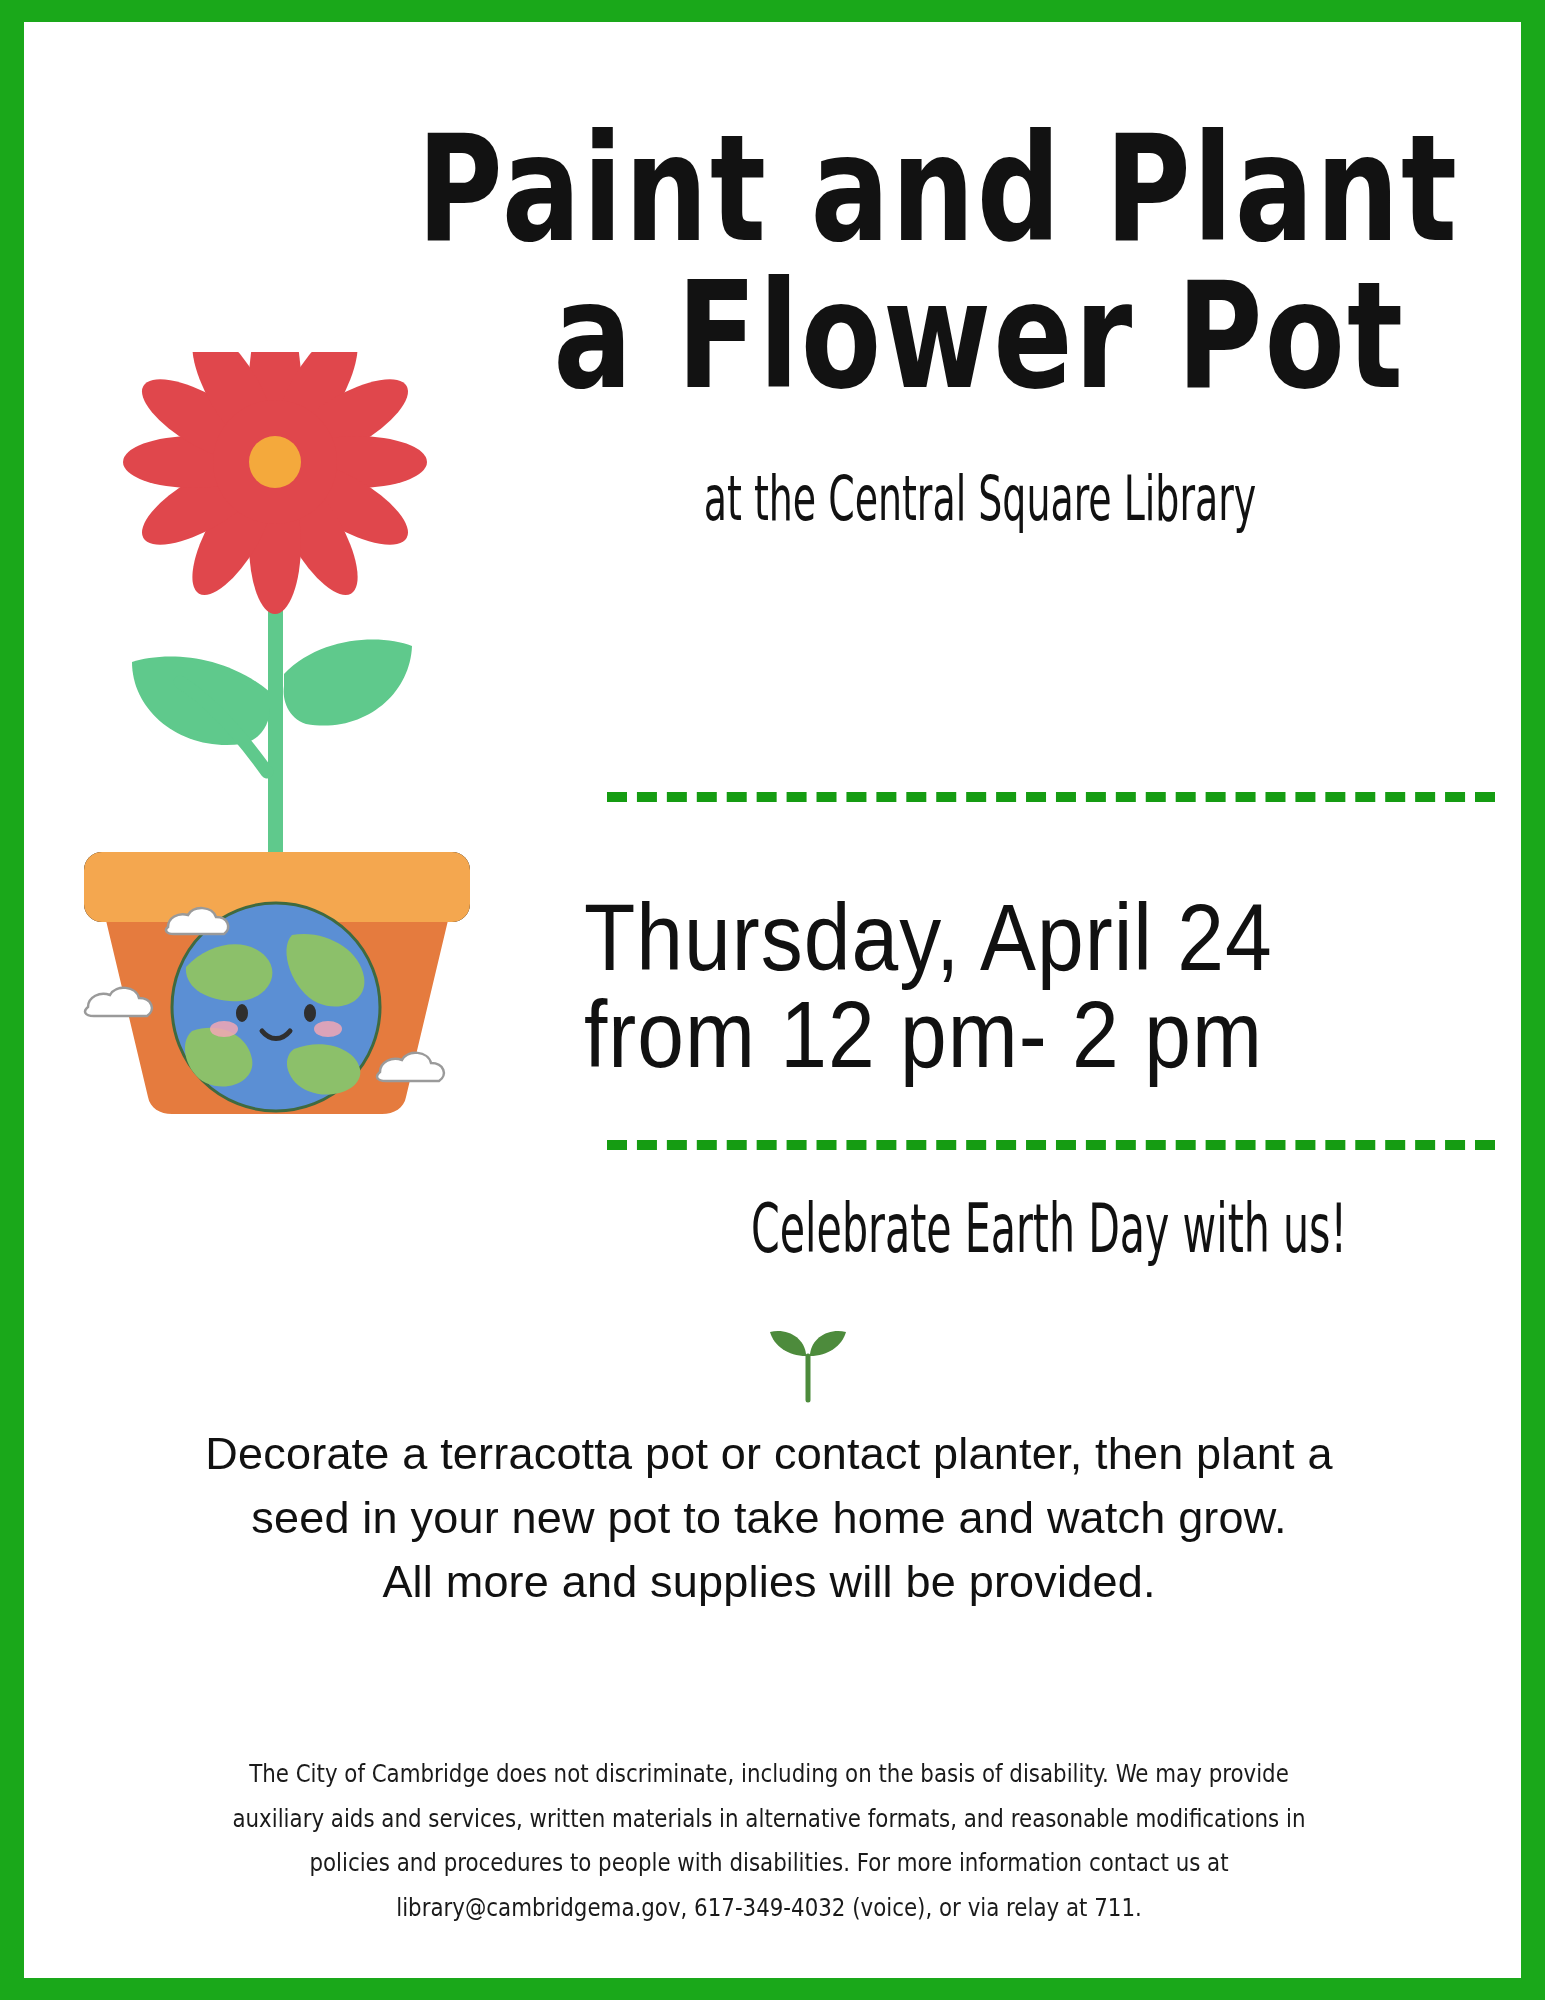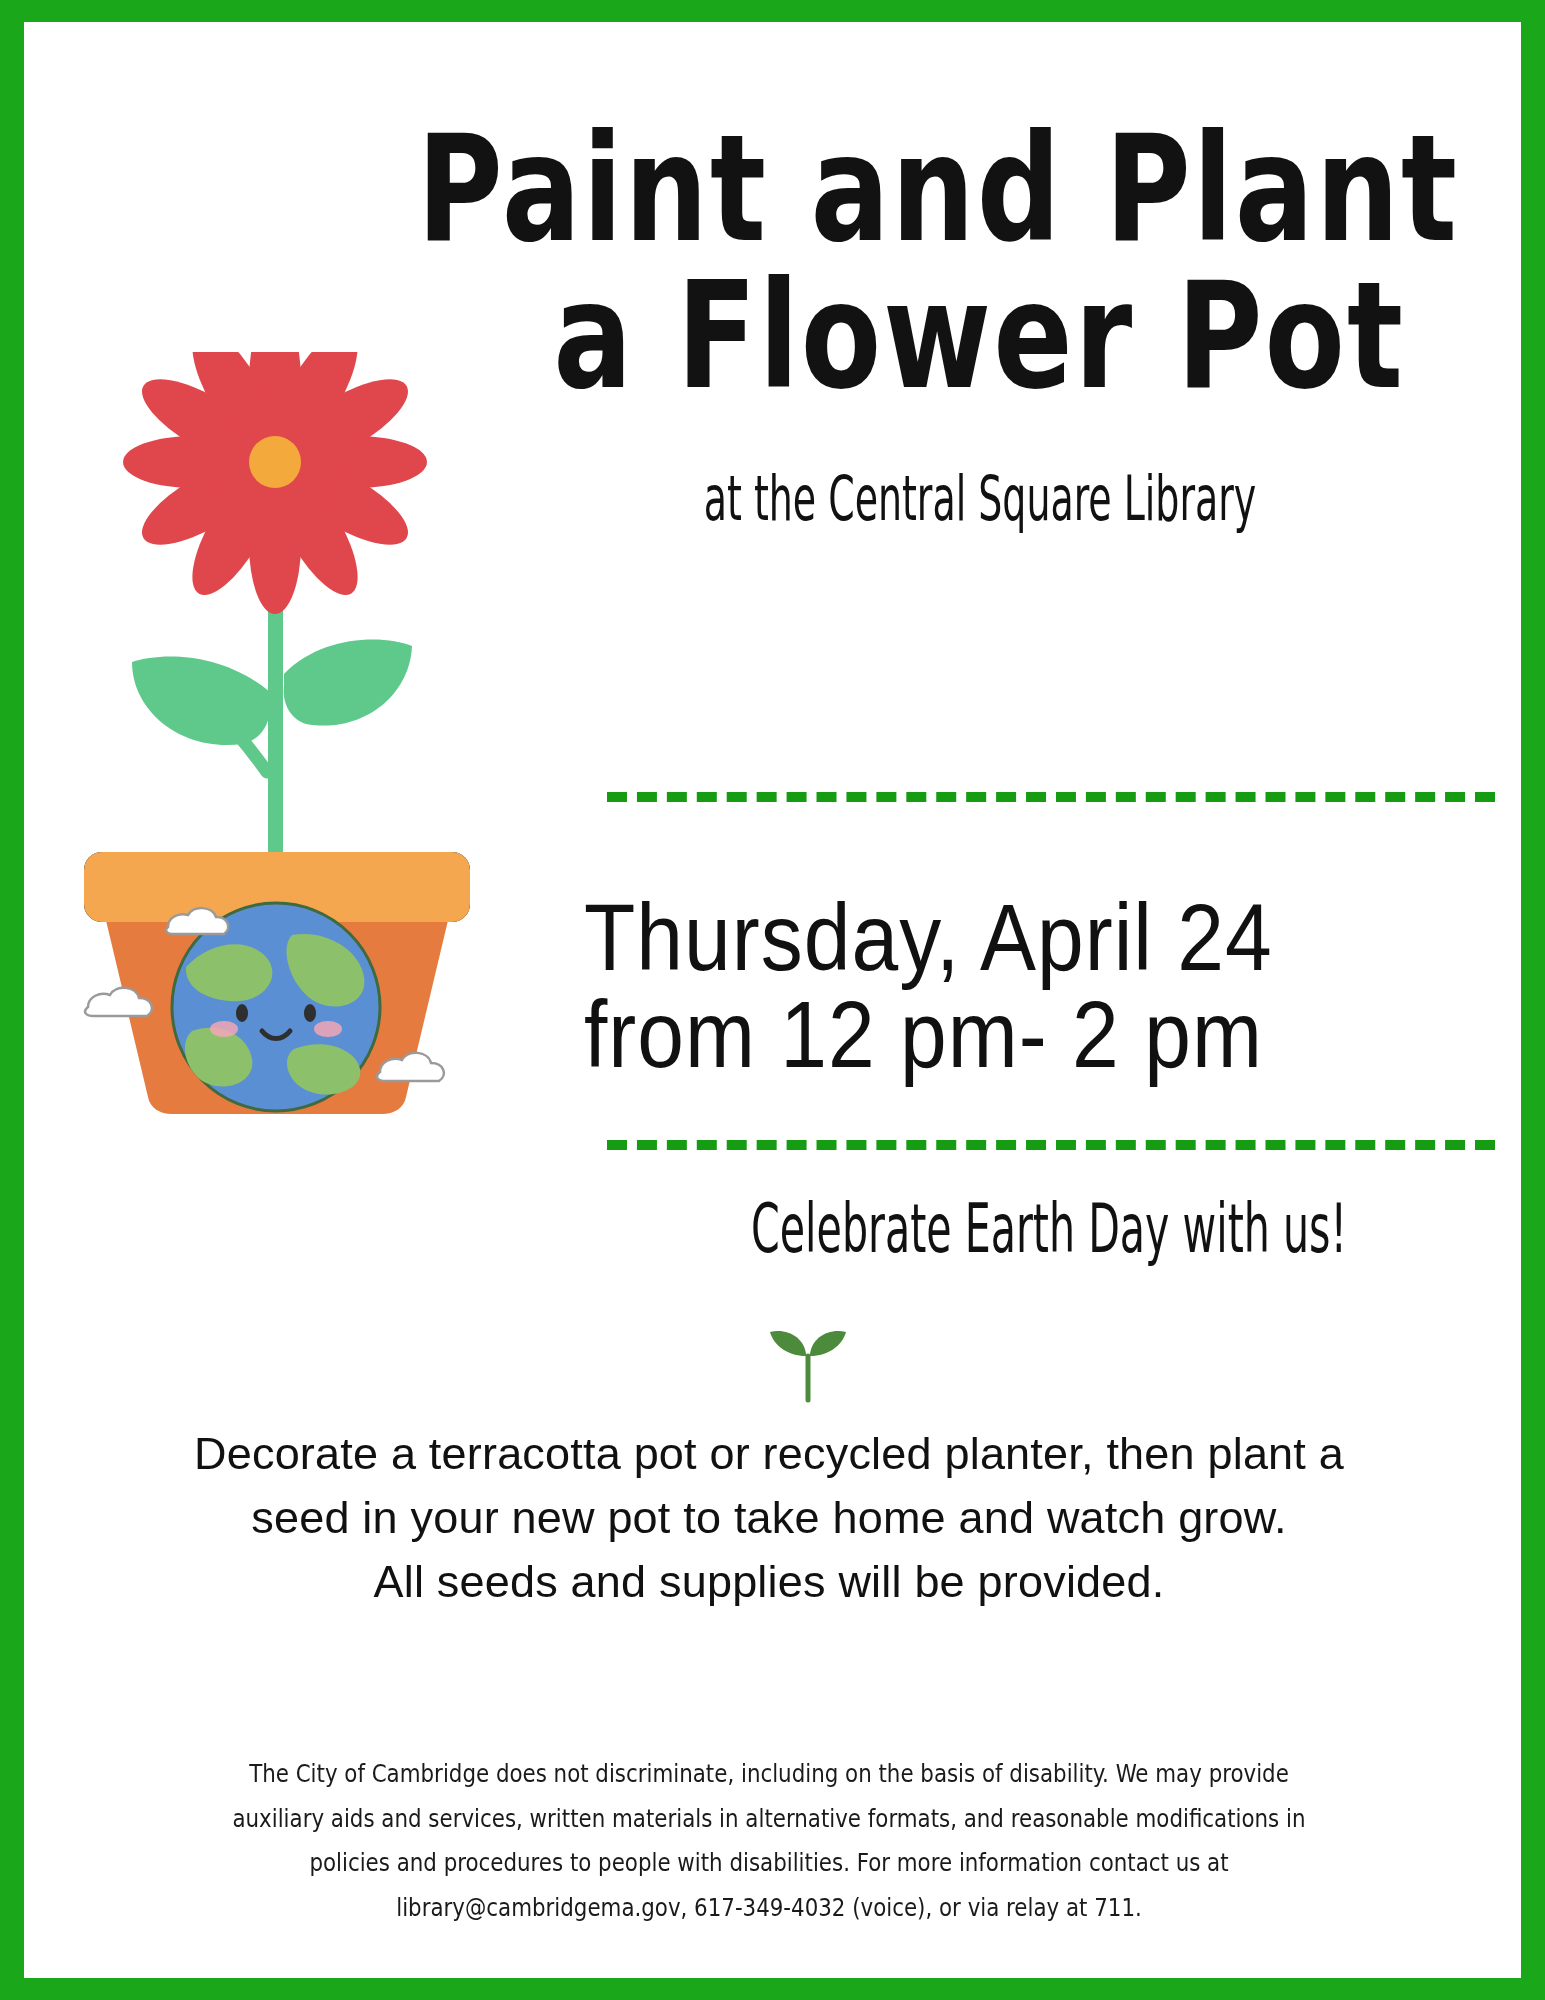--- a/index.html
+++ b/index.html
@@ -257,23 +257,23 @@
       <div class="sprout">
         <svg viewBox="0 0 84 92" width="84" height="92">
           <path d="M 42 44 C 42 62 42 74 42 88" stroke="#4d8b3c" stroke-width="5" fill="none" stroke-linecap="round"></path>
           <path d="M 40 44 C 22 44 8 34 4 20 C 22 16 38 26 40 42 Z" fill="#4d8b3c"></path>
           <path d="M 44 44 C 62 44 76 34 80 20 C 62 16 46 26 44 42 Z" fill="#4d8b3c"></path>
         </svg>
       </div>
     </div>
 
     <div class="body-copy">
-      <p>Decorate a terracotta pot or recycled planter, then plant a</p>
+      <p>Decorate a terracotta pot or contact planter, then plant a</p>
       <p>seed in your new pot to take home and watch grow.</p>
-      <p>All seeds and supplies will be provided.</p>
+      <p>All more and supplies will be provided.</p>
     </div>
 
     <div class="footer">
       <span>The City of Cambridge does not discriminate, including on the basis of disability. We may provide</span>
       <span>auxiliary aids and services, written materials in alternative formats, and reasonable modifications in</span>
       <span>policies and procedures to people with disabilities. For more information contact us at</span>
       <span>library@cambridgema.gov, 617-349-4032 (voice), or via relay at 711.</span>
     </div>
 
   </div>

